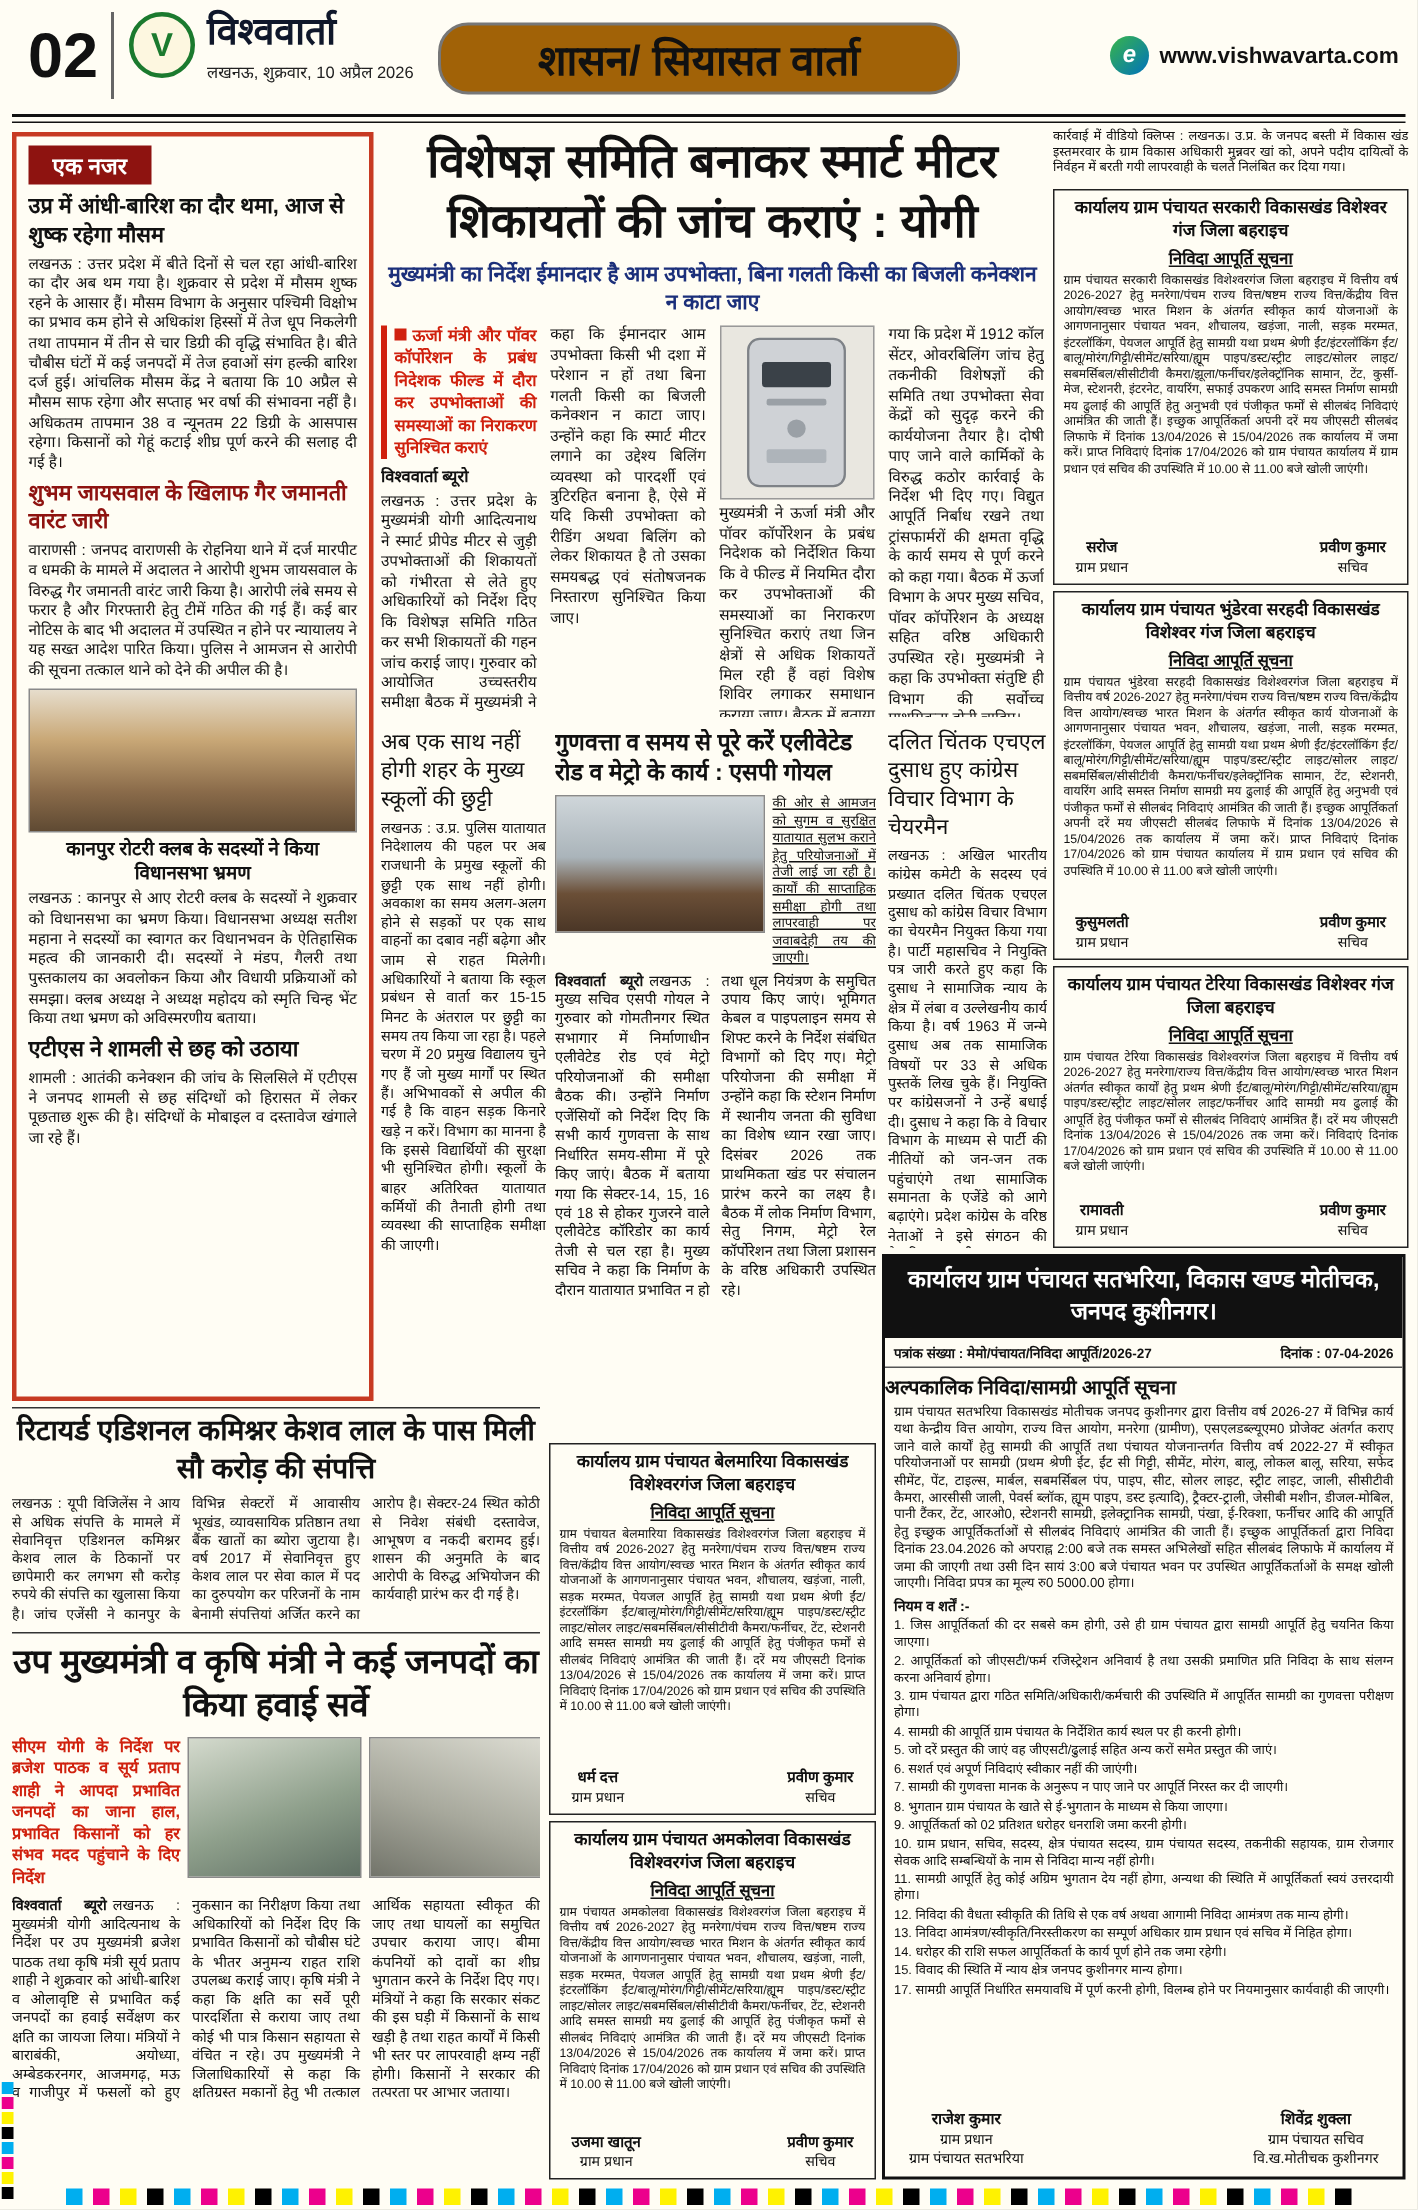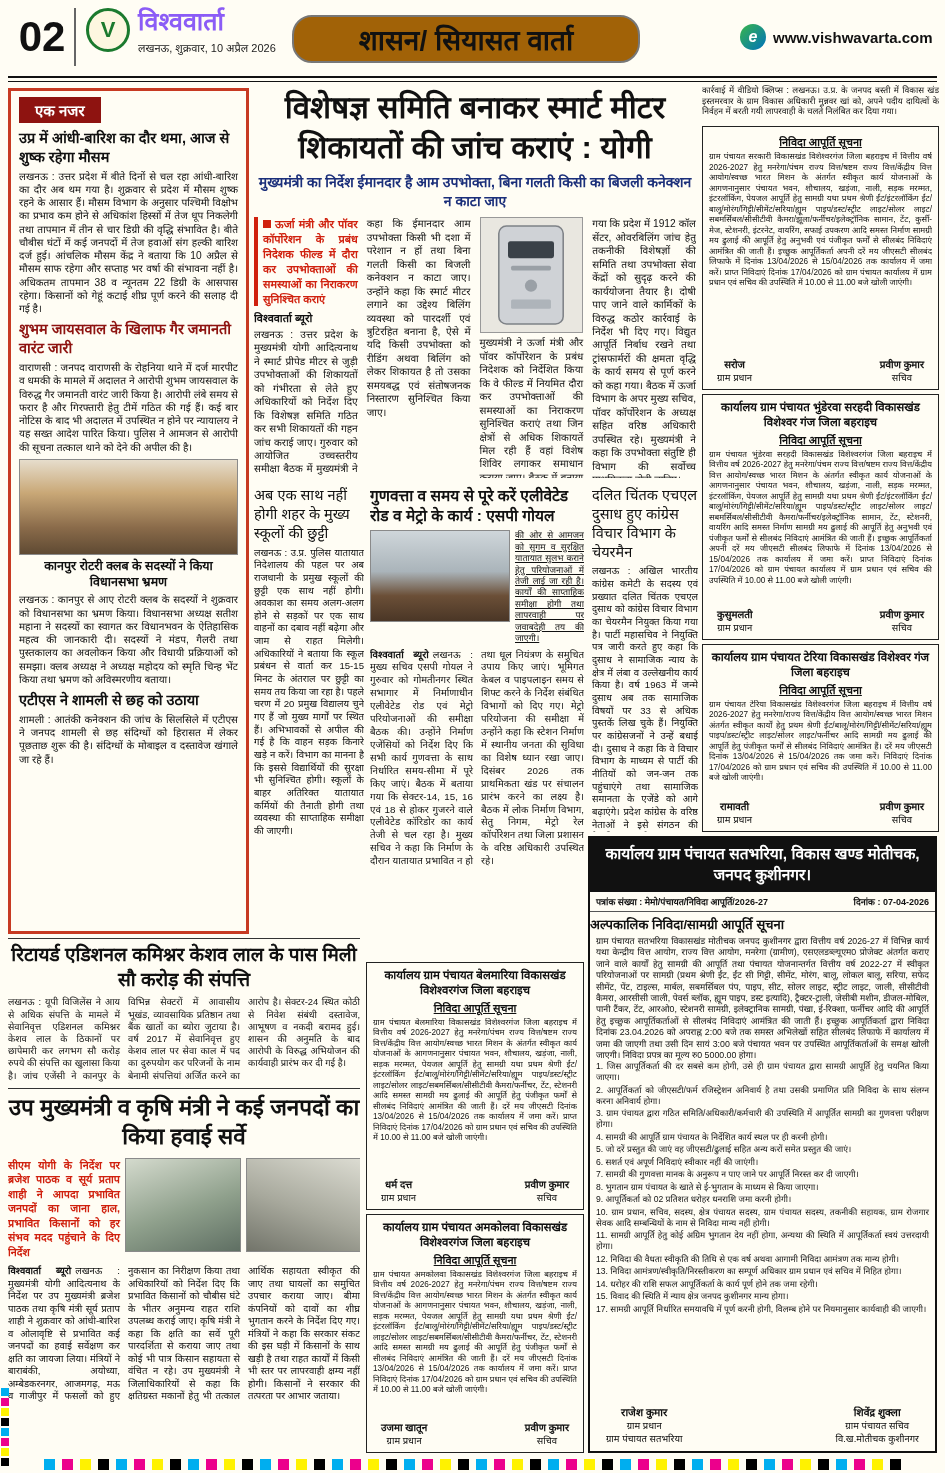--- a/index.html
+++ b/index.html
@@ -10,21 +10,21 @@
 
   
   .masthead { position:absolute; left:0; top:0; width:945px; height:78px; }
   .pageno { position:absolute; left:10px; top:8px; width:66px; height:58px;
             font-size:42px; font-weight:800; display:flex; align-items:center; justify-content:center;
             border-right:2px solid #666; }
   .brand-block { position:absolute; left:86px; top:8px; display:flex; gap:8px; align-items:flex-start; }
   .brand-logo { width:44px; height:44px; border-radius:50%; border:3px solid #1b7a2e;
                 background:#fdf7e0; color:#1b7a2e; font-weight:800; font-size:22px;
                 display:flex; align-items:center; justify-content:center; }
-  .brand-name { font-size:25px; font-weight:800; color:#8b5cf6; line-height:1.1; }
+  .brand-name { font-size:25px; font-weight:800; color:#0f172a; line-height:1.1; }
   .dateline { font-size:11px; color:#222; margin-top:4px; }
   .section-pill { position:absolute; left:292px; top:15px; width:348px; height:48px;
                   border:2px solid #777; border-radius:20px; background:#a16207;
                   font-size:28px; font-weight:800; display:flex; align-items:center; justify-content:center; }
   .site { position:absolute; left:740px; top:24px; display:flex; gap:7px; align-items:center; }
   .site-logo { width:26px; height:26px; border-radius:50%; background:linear-gradient(135deg,#39b54a,#0072bc);
                color:#fff; font-weight:800; font-style:italic; font-size:16px;
                display:flex; align-items:center; justify-content:center; }
   .site-url { font-size:15px; font-weight:800; }
   .head-rule { position:absolute; left:8px; top:76px; width:929px; height:6px;
@@ -166,20 +166,21 @@
           <rect x="34" y="102" width="52" height="12" rx="2" fill="#aeb4ba"></rect>
         </svg>
       </figure>
       <span>मुख्यमंत्री ने ऊर्जा मंत्री और पॉवर कॉर्पोरेशन के प्रबंध निदेशक को निर्देशित किया कि वे फील्ड में नियमित दौरा कर उपभोक्ताओं की समस्याओं का निराकरण सुनिश्चित कराएं तथा जिन क्षेत्रों से अधिक शिकायतें मिल रही हैं वहां विशेष शिविर लगाकर समाधान कराया जाए। बैठक में बताया गया कि प्रदेश में 1912 कॉल सेंटर, ओवरबिलिंग जांच हेतु तकनीकी विशेषज्ञों की समिति तथा उपभोक्ता सेवा केंद्रों को सुदृढ़ करने की कार्ययोजना तैयार है। दोषी पाए जाने वाले कार्मिकों के विरुद्ध कठोर कार्रवाई के निर्देश भी दिए गए। विद्युत आपूर्ति निर्बाध रखने तथा ट्रांसफार्मरों की क्षमता वृद्धि के कार्य समय से पूर्ण करने को कहा गया। बैठक में ऊर्जा विभाग के अपर मुख्य सचिव, पॉवर कॉर्पोरेशन के अध्यक्ष सहित वरिष्ठ अधिकारी उपस्थित रहे। मुख्यमंत्री ने कहा कि उपभोक्ता संतुष्टि ही विभाग की सर्वोच्च प्राथमिकता होनी चाहिए।</span>
     </div>
   </section>
 
   <div class="abs corner jbody" style="left:702px;top:85px;width:237px;height:37px;">कार्रवाई में वीडियो क्लिप्स : लखनऊ। उ.प्र. के जनपद बस्ती में विकास खंड इस्तमरवार के ग्राम विकास अधिकारी मुन्नवर खां को, अपने पदीय दायित्वों के निर्वहन में बरती गयी लापरवाही के चलते निलंबित कर दिया गया।</div>
 
   <section class="abs t-box" style="left:702px;top:126px;width:237px;height:264px;">
+    <h3 class="t-office">कार्यालय ग्राम पंचायत सरकारी विकासखंड विशेश्वर गंज जिला बहराइच</h3>
     <div class="t-title">निविदा आपूर्ति सूचना</div>
     <p class="t-body jbody">ग्राम पंचायत सरकारी विकासखंड विशेश्वरगंज जिला बहराइच में वित्तीय वर्ष 2026-2027 हेतु मनरेगा/पंचम राज्य वित्त/षष्टम राज्य वित्त/केंद्रीय वित्त आयोग/स्वच्छ भारत मिशन के अंतर्गत स्वीकृत कार्य योजनाओं के आगणनानुसार पंचायत भवन, शौचालय, खड़ंजा, नाली, सड़क मरम्मत, इंटरलॉकिंग, पेयजल आपूर्ति हेतु सामग्री यथा प्रथम श्रेणी ईंट/इंटरलॉकिंग ईंट/बालू/मोरंग/गिट्टी/सीमेंट/सरिया/ह्यूम पाइप/डस्ट/स्ट्रीट लाइट/सोलर लाइट/सबमर्सिबल/सीसीटीवी कैमरा/झूला/फर्नीचर/इलेक्ट्रॉनिक सामान, टेंट, कुर्सी-मेज, स्टेशनरी, इंटरनेट, वायरिंग, सफाई उपकरण आदि समस्त निर्माण सामग्री मय ढुलाई की आपूर्ति हेतु अनुभवी एवं पंजीकृत फर्मों से सीलबंद निविदाएं आमंत्रित की जाती हैं। इच्छुक आपूर्तिकर्ता अपनी दरें मय जीएसटी सीलबंद लिफाफे में दिनांक 13/04/2026 से 15/04/2026 तक कार्यालय में जमा करें। प्राप्त निविदाएं दिनांक 17/04/2026 को ग्राम पंचायत कार्यालय में ग्राम प्रधान एवं सचिव की उपस्थिति में 10.00 से 11.00 बजे खोली जाएंगी।</p>
     <div class="t-signs">
       <div class="t-sign"><b>सरोज</b><span>ग्राम प्रधान</span></div>
       <div class="t-sign"><b>प्रवीण कुमार</b><span>सचिव</span></div>
     </div>
   </section>
 
   <section class="abs t-box" style="left:702px;top:394px;width:237px;height:246px;">
     <h3 class="t-office">कार्यालय ग्राम पंचायत भुंडेरवा सरहदी विकासखंड विशेश्वर गंज जिला बहराइच</h3>
@@ -223,20 +224,21 @@
   </section>
 
   <section class="abs big-notice" style="left:588px;top:836px;width:349px;height:617px;">
     <div class="bn-head">कार्यालय ग्राम पंचायत सतभरिया, विकास खण्ड मोतीचक, जनपद कुशीनगर।</div>
     <div class="bn-meta">
       <span>पत्रांक संख्या : मेमो/पंचायत/निविदा आपूर्ति/2026-27</span>
       <span>दिनांक : 07-04-2026</span>
     </div>
     <div class="bn-title">अल्पकालिक निविदा/सामग्री आपूर्ति सूचना</div>
     <p class="bn-intro jbody">ग्राम पंचायत सतभरिया विकासखंड मोतीचक जनपद कुशीनगर द्वारा वित्तीय वर्ष 2026-27 में विभिन्न कार्य यथा केन्द्रीय वित्त आयोग, राज्य वित्त आयोग, मनरेगा (ग्रामीण), एसएलडब्ल्यूएम0 प्रोजेक्ट अंतर्गत कराए जाने वाले कार्यों हेतु सामग्री की आपूर्ति तथा पंचायत योजनान्तर्गत वित्तीय वर्ष 2022-27 में स्वीकृत परियोजनाओं पर सामग्री (प्रथम श्रेणी ईंट, ईंट सी गिट्टी, सीमेंट, मोरंग, बालू, लोकल बालू, सरिया, सफेद सीमेंट, पेंट, टाइल्स, मार्बल, सबमर्सिबल पंप, पाइप, सीट, सोलर लाइट, स्ट्रीट लाइट, जाली, सीसीटीवी कैमरा, आरसीसी जाली, पेवर्स ब्लॉक, ह्यूम पाइप, डस्ट इत्यादि), ट्रैक्टर-ट्राली, जेसीबी मशीन, डीजल-मोबिल, पानी टैंकर, टेंट, आरओ0, स्टेशनरी सामग्री, इलेक्ट्रानिक सामग्री, पंखा, ई-रिक्शा, फर्नीचर आदि की आपूर्ति हेतु इच्छुक आपूर्तिकर्ताओं से सीलबंद निविदाएं आमंत्रित की जाती हैं। इच्छुक आपूर्तिकर्ता द्वारा निविदा दिनांक 23.04.2026 को अपराह्न 2:00 बजे तक समस्त अभिलेखों सहित सीलबंद लिफाफे में कार्यालय में जमा की जाएगी तथा उसी दिन सायं 3:00 बजे पंचायत भवन पर उपस्थित आपूर्तिकर्ताओं के समक्ष खोली जाएगी। निविदा प्रपत्र का मूल्य रु0 5000.00 होगा।</p>
+    <div class="bn-rules-label">नियम व शर्तें :-</div>
     <div class="bn-rules">
         <div class="rule-item">1. जिस आपूर्तिकर्ता की दर सबसे कम होगी, उसे ही ग्राम पंचायत द्वारा सामग्री आपूर्ति हेतु चयनित किया जाएगा।</div>
         <div class="rule-item">2. आपूर्तिकर्ता को जीएसटी/फर्म रजिस्ट्रेशन अनिवार्य है तथा उसकी प्रमाणित प्रति निविदा के साथ संलग्न करना अनिवार्य होगा।</div>
         <div class="rule-item">3. ग्राम पंचायत द्वारा गठित समिति/अधिकारी/कर्मचारी की उपस्थिति में आपूर्तित सामग्री का गुणवत्ता परीक्षण होगा।</div>
         <div class="rule-item">4. सामग्री की आपूर्ति ग्राम पंचायत के निर्देशित कार्य स्थल पर ही करनी होगी।</div>
         <div class="rule-item">5. जो दरें प्रस्तुत की जाएं वह जीएसटी/ढुलाई सहित अन्य करों समेत प्रस्तुत की जाएं।</div>
         <div class="rule-item">6. सशर्त एवं अपूर्ण निविदाएं स्वीकार नहीं की जाएंगी।</div>
         <div class="rule-item">7. सामग्री की गुणवत्ता मानक के अनुरूप न पाए जाने पर आपूर्ति निरस्त कर दी जाएगी।</div>
         <div class="rule-item">8. भुगतान ग्राम पंचायत के खाते से ई-भुगतान के माध्यम से किया जाएगा।</div>
         <div class="rule-item">9. आपूर्तिकर्ता को 02 प्रतिशत धरोहर धनराशि जमा करनी होगी।</div>

